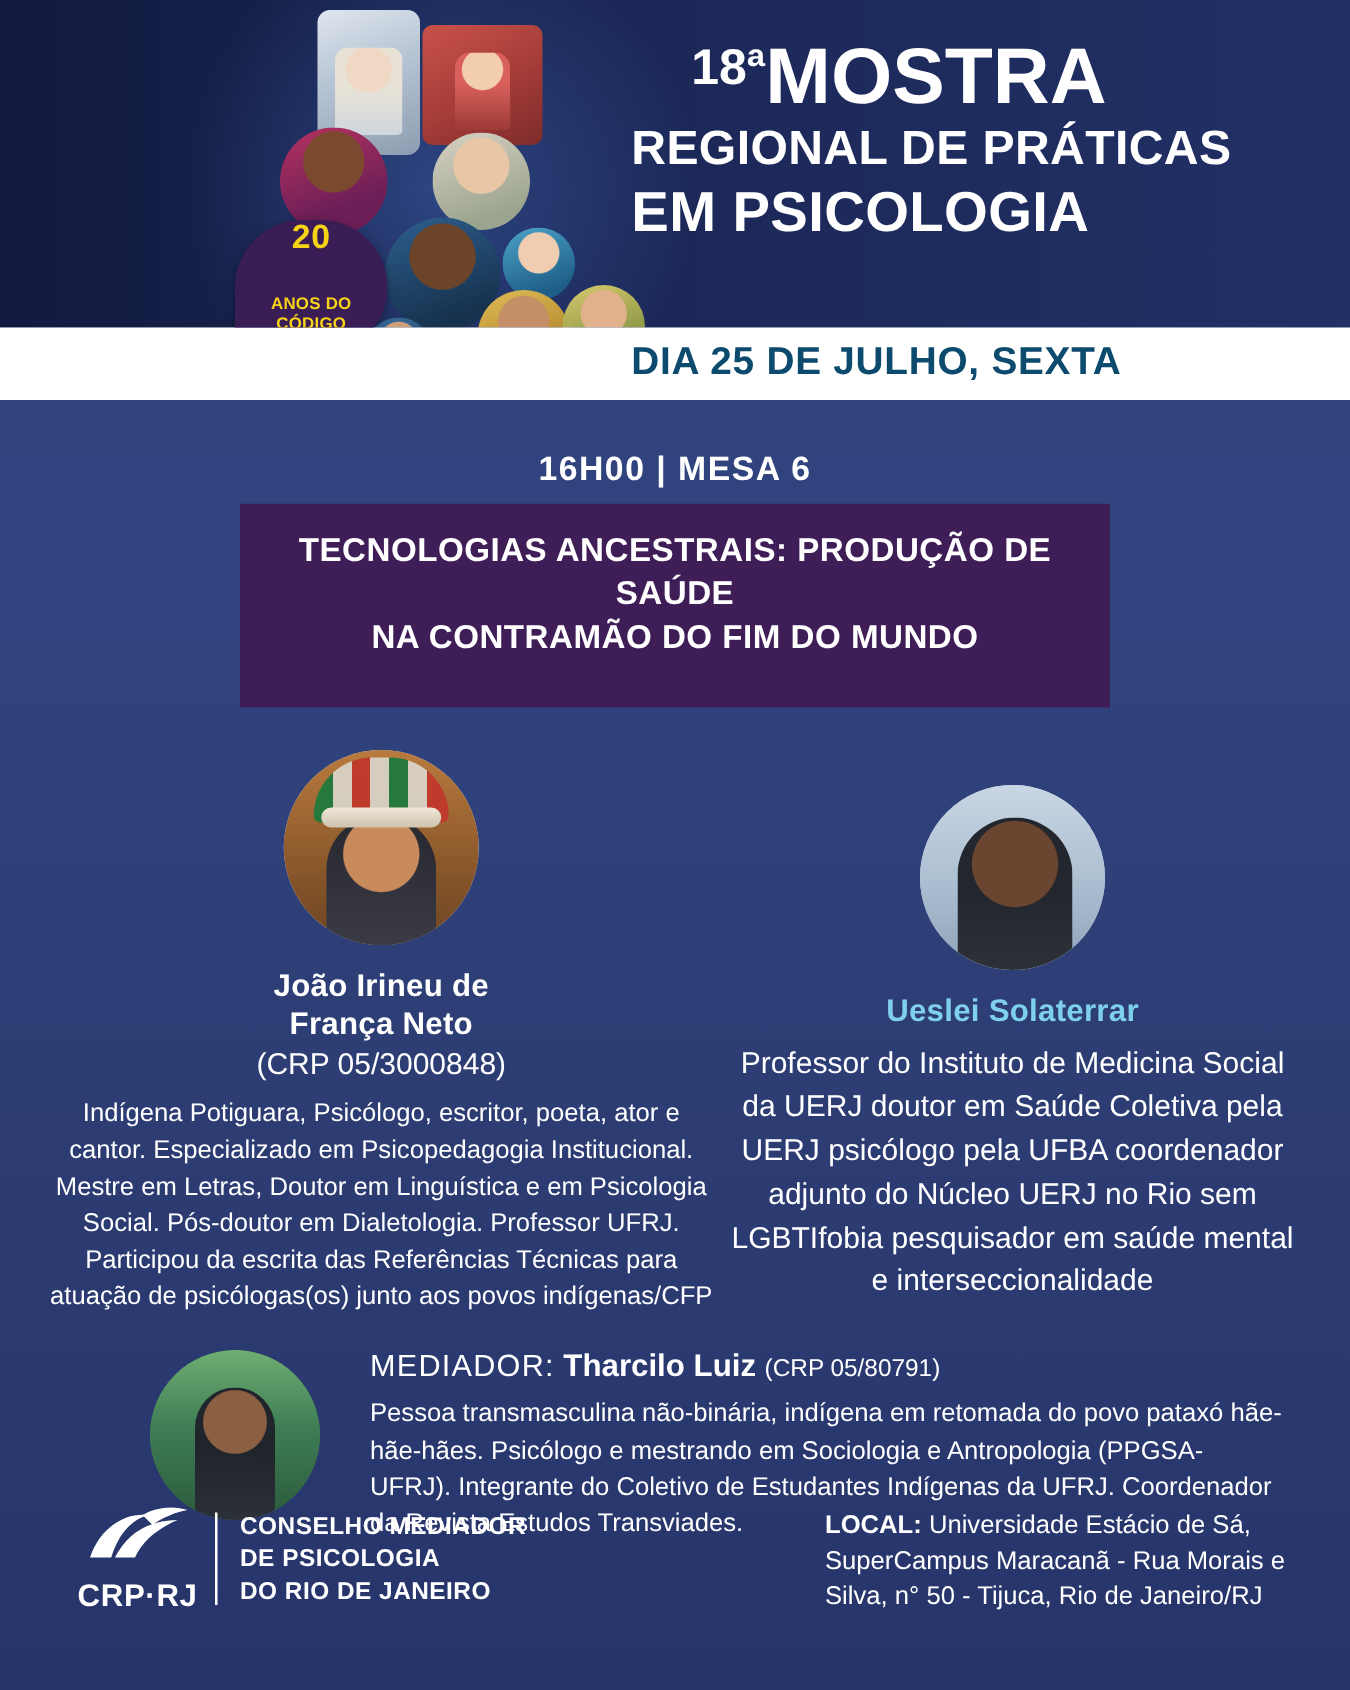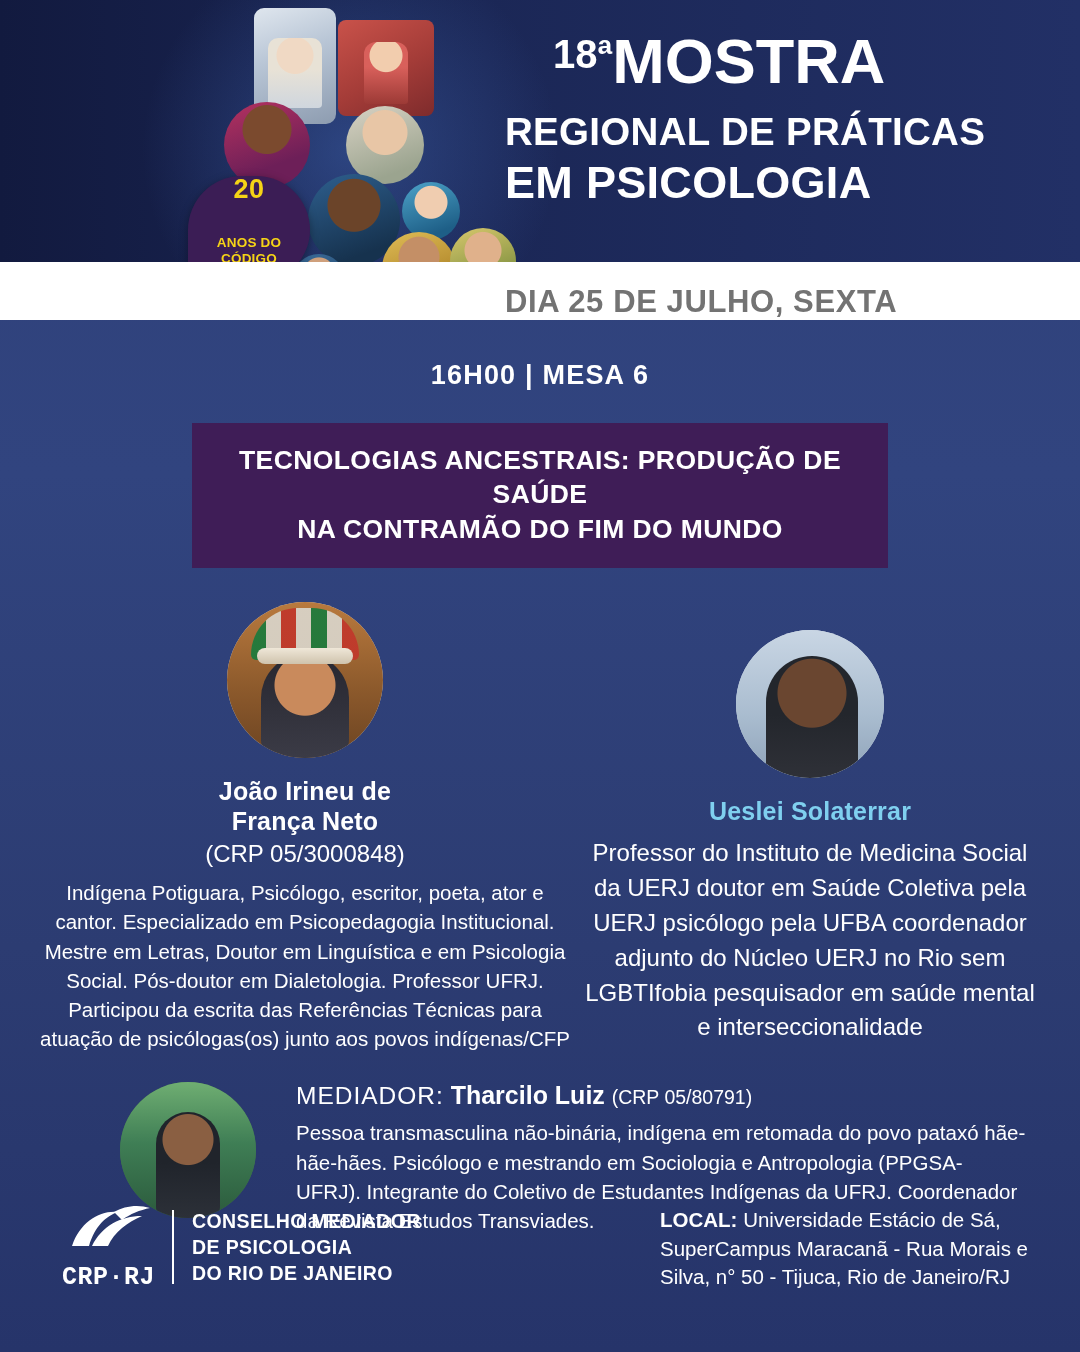--- a/index.html
+++ b/index.html
@@ -142,62 +142,62 @@
     vertical-align: top;
     position: relative;
     top: 4px;
     margin-left: 48px;
   }
   .t2 {
     font-size: 38.5px;
     font-weight: bold;
     letter-spacing: .3px;
     line-height: 1.08;
-    margin-top: 18px;
+    margin-top: 5px;
     white-space: nowrap;
   }
   .t3 {
     font-size: 45px;
     font-weight: bold;
     letter-spacing: .3px;
     line-height: 1.05;
     margin-top: 6px;
     white-space: nowrap;
   }
 
   
   .date-bar {
     position: relative;
     height: 58px;
     background: #ffffff;
   }
   .date-bar .date-text {
     position: absolute;
     left: 505px;
-    top: 22px;
-    color: #737373;
+    top: 9px;
+    color: #0c4a6e;
     font-size: 31px;
     font-weight: bold;
     letter-spacing: .6px;
   }
 
   
   .session-time {
     text-align: center;
     color: #ffffff;
     font-size: 27px;
     font-weight: bold;
     letter-spacing: 1.2px;
     margin-top: 40px;
   }
   .topic-box {
-    margin: 32px auto 0;
+    margin: 12px auto 0;
     width: 696px;
     background: #3f1d57;
-    padding: 20px 24px 22px;
+    padding: 20px 24px 40px;
     box-sizing: border-box;
   }
   .topic-box .line {
     color: #ffffff;
     font-size: 26.5px;
     font-weight: bold;
     text-align: center;
     letter-spacing: .4px;
     line-height: 1.3;
   }
@@ -355,21 +355,20 @@
     position: absolute;
     left: 62px;
     top: 10px;
     display: flex;
     align-items: center;
   }
   .logo-mark {
     width: 96px;
     text-align: left;
     color: #ffffff;
-    font-family: Liberation Mono, monospace;
   }
   .logo-mark .crp-rj {
     font-size: 25px;
     font-weight: bold;
     letter-spacing: .5px;
     margin-top: 4px;
   }
   .logo-divider {
     width: 2px;
     height: 74px;

